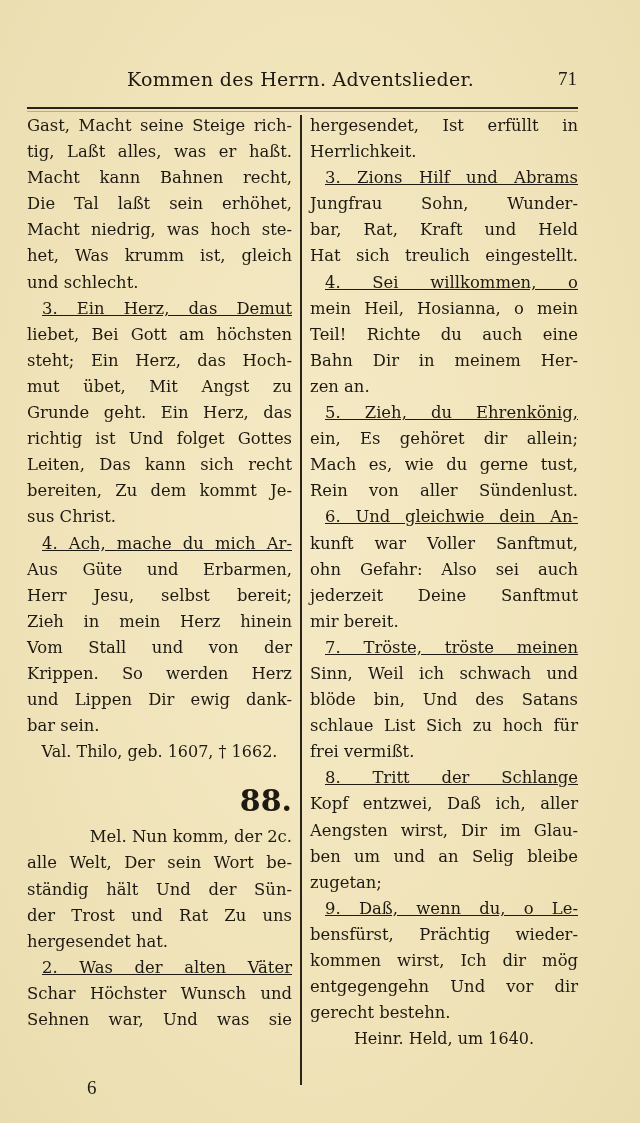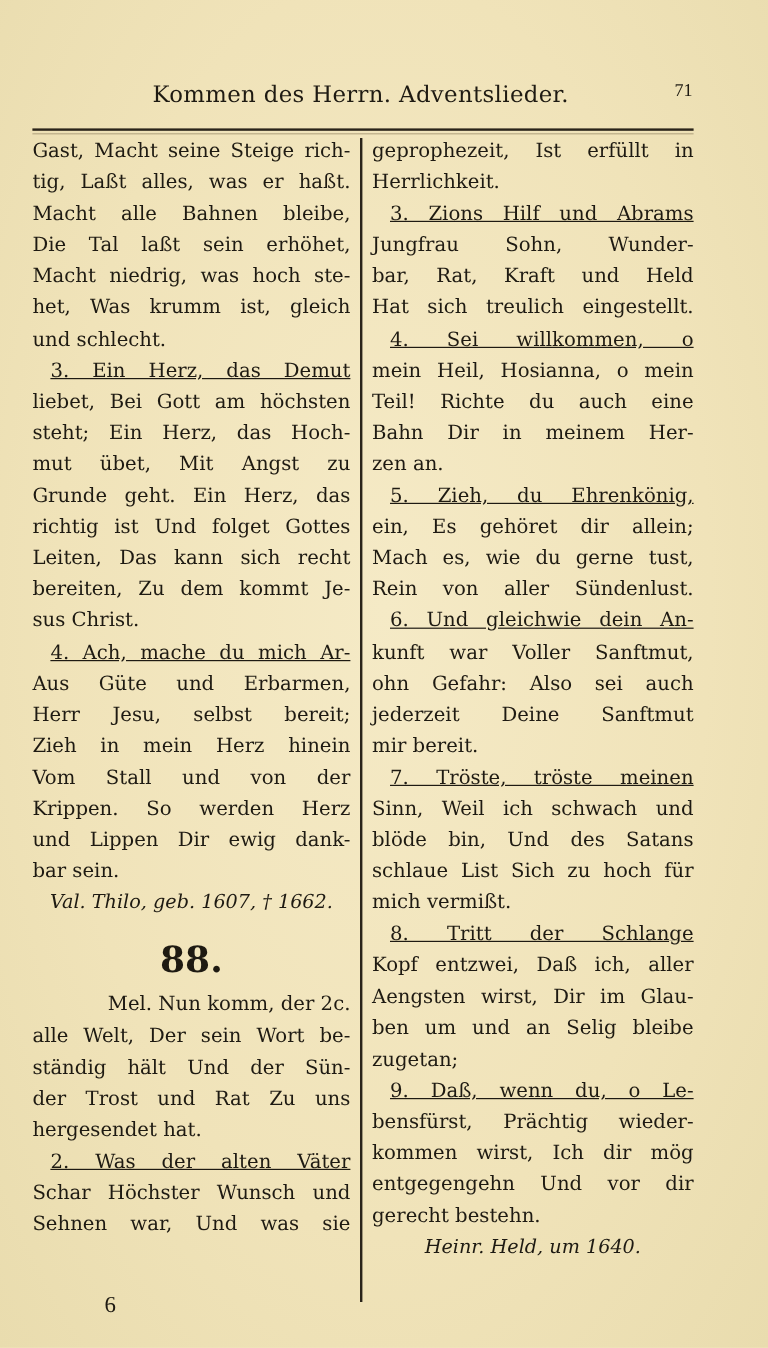--- a/index.html
+++ b/index.html
@@ -13,44 +13,44 @@
   }
   .page { position: absolute; left: 0; top: 12px; width: 640px; height: 1123px; }
   .header {
     position: absolute; left: 27px; top: 54px; width: 550px; height: 30px;
   }
   .header-title {
     position: absolute; left: 100px; top: 2px;
     font-size: 19px; letter-spacing: 0.3px; white-space: nowrap;
   }
   .page-number {
-    position: absolute; right: 0; top: 2px; font-size: 15px;
+    position: absolute; right: 0; top: 2px; font-size: 19px;
     font-family: "Liberation Serif", serif;
   }
   .header-rule {
     position: absolute; left: 27px; top: 95px; width: 551px; height: 2px; background: #2a241a;
   }
   .header-rule2 {
     position: absolute; left: 27px; top: 99px; width: 551px; height: 1px; background: #b8ab86;
   }
   .column {
     position: absolute; top: 101px;
     font-size: 16.4px; line-height: 26.1px;
   }
   .col-left { left: 27px; width: 265px; }
   .col-right { left: 310px; width: 268px; }
   .divider {
     position: absolute; left: 300px; top: 103px; width: 2px; height: 970px; background: #2a241a;
   }
   .line { display: block; white-space: nowrap; text-align: justify; text-align-last: justify; height: 26.1px; }
   .line.last { text-align-last: left; }
   .line.indent { padding-left: 15px; text-decoration: underline; }
-  .line.author { text-align: center; text-align-last: center; font-size: 16px; font-style: italic; }
+  .line.author { text-align: center; text-align-last: center; font-size: 16px; }
   .hymn-number {
-    display: block; text-align: center; font-size: 30px; font-weight: bold;
+    display: block; text-align: right; font-size: 30px; font-weight: bold;
     font-family: "DejaVu Serif", serif; height: 46px; line-height: 46px; margin-top: 13px;
   }
   .melody { display: block; text-align: right; height: 26.1px; }
   .signature {
     position: absolute; left: 87px; top: 1065px; font-size: 19px;
     font-family: "Liberation Serif", serif;
   }
 </style>
 </head>
 <body>
@@ -60,21 +60,21 @@
     <span class="header-title">Kommen des Herrn. Adventslieder.</span>
     <span class="page-number">71</span>
   </div>
   <div class="header-rule"></div>
   <div class="header-rule2"></div>
 
   <div class="column col-left">
     <div id="left-lines">
         <span class="line">Gast, Macht seine Steige rich-</span>
         <span class="line">tig, Laßt alles, was er haßt.</span>
-        <span class="line">Macht alle Bahnen bleibe,</span>
+        <span class="line">Macht kann Bahnen recht,</span>
         <span class="line">Die Tal laßt sein erhöhet,</span>
         <span class="line">Macht niedrig, was hoch ste-</span>
         <span class="line">het, Was krumm ist, gleich</span>
         <span class="line last">und schlecht.</span>
         <span class="line indent">3. Ein Herz, das Demut</span>
         <span class="line">liebet, Bei Gott am höchsten</span>
         <span class="line">steht; Ein Herz, das Hoch-</span>
         <span class="line">mut übet, Mit Angst zu</span>
         <span class="line">Grunde geht. Ein Herz, das</span>
         <span class="line">richtig ist Und folget Gottes</span>
@@ -101,21 +101,21 @@
         <span class="line indent">2. Was der alten Väter</span>
         <span class="line">Schar Höchster Wunsch und</span>
         <span class="line">Sehnen war, Und was sie</span>
       </div>
   </div>
 
   <div class="divider"></div>
 
   <div class="column col-right">
     <div id="right-lines">
-        <span class="line">geprophezeit, Ist erfüllt in</span>
+        <span class="line">hergesendet, Ist erfüllt in</span>
         <span class="line last">Herrlichkeit.</span>
         <span class="line indent">3. Zions Hilf und Abrams</span>
         <span class="line">Jungfrau Sohn, Wunder-</span>
         <span class="line">bar, Rat, Kraft und Held</span>
         <span class="line">Hat sich treulich eingestellt.</span>
         <span class="line indent">4. Sei willkommen, o</span>
         <span class="line">mein Heil, Hosianna, o mein</span>
         <span class="line">Teil! Richte du auch eine</span>
         <span class="line">Bahn Dir in meinem Her-</span>
         <span class="line last">zen an.</span>
@@ -125,21 +125,21 @@
         <span class="line">Rein von aller Sündenlust.</span>
         <span class="line indent">6. Und gleichwie dein An-</span>
         <span class="line">kunft war Voller Sanftmut,</span>
         <span class="line">ohn Gefahr: Also sei auch</span>
         <span class="line">jederzeit Deine Sanftmut</span>
         <span class="line last">mir bereit.</span>
         <span class="line indent">7. Tröste, tröste meinen</span>
         <span class="line">Sinn, Weil ich schwach und</span>
         <span class="line">blöde bin, Und des Satans</span>
         <span class="line">schlaue List Sich zu hoch für</span>
-        <span class="line last">mich vermißt.</span>
+        <span class="line last">frei vermißt.</span>
         <span class="line indent">8. Tritt der Schlange</span>
         <span class="line">Kopf entzwei, Daß ich, aller</span>
         <span class="line">Aengsten wirst, Dir im Glau-</span>
         <span class="line">ben um und an Selig bleibe</span>
         <span class="line last">zugetan;</span>
         <span class="line indent">9. Daß, wenn du, o Le-</span>
         <span class="line">bensfürst, Prächtig wieder-</span>
         <span class="line">kommen wirst, Ich dir mög</span>
         <span class="line">entgegengehn Und vor dir</span>
         <span class="line last">gerecht bestehn.</span>

